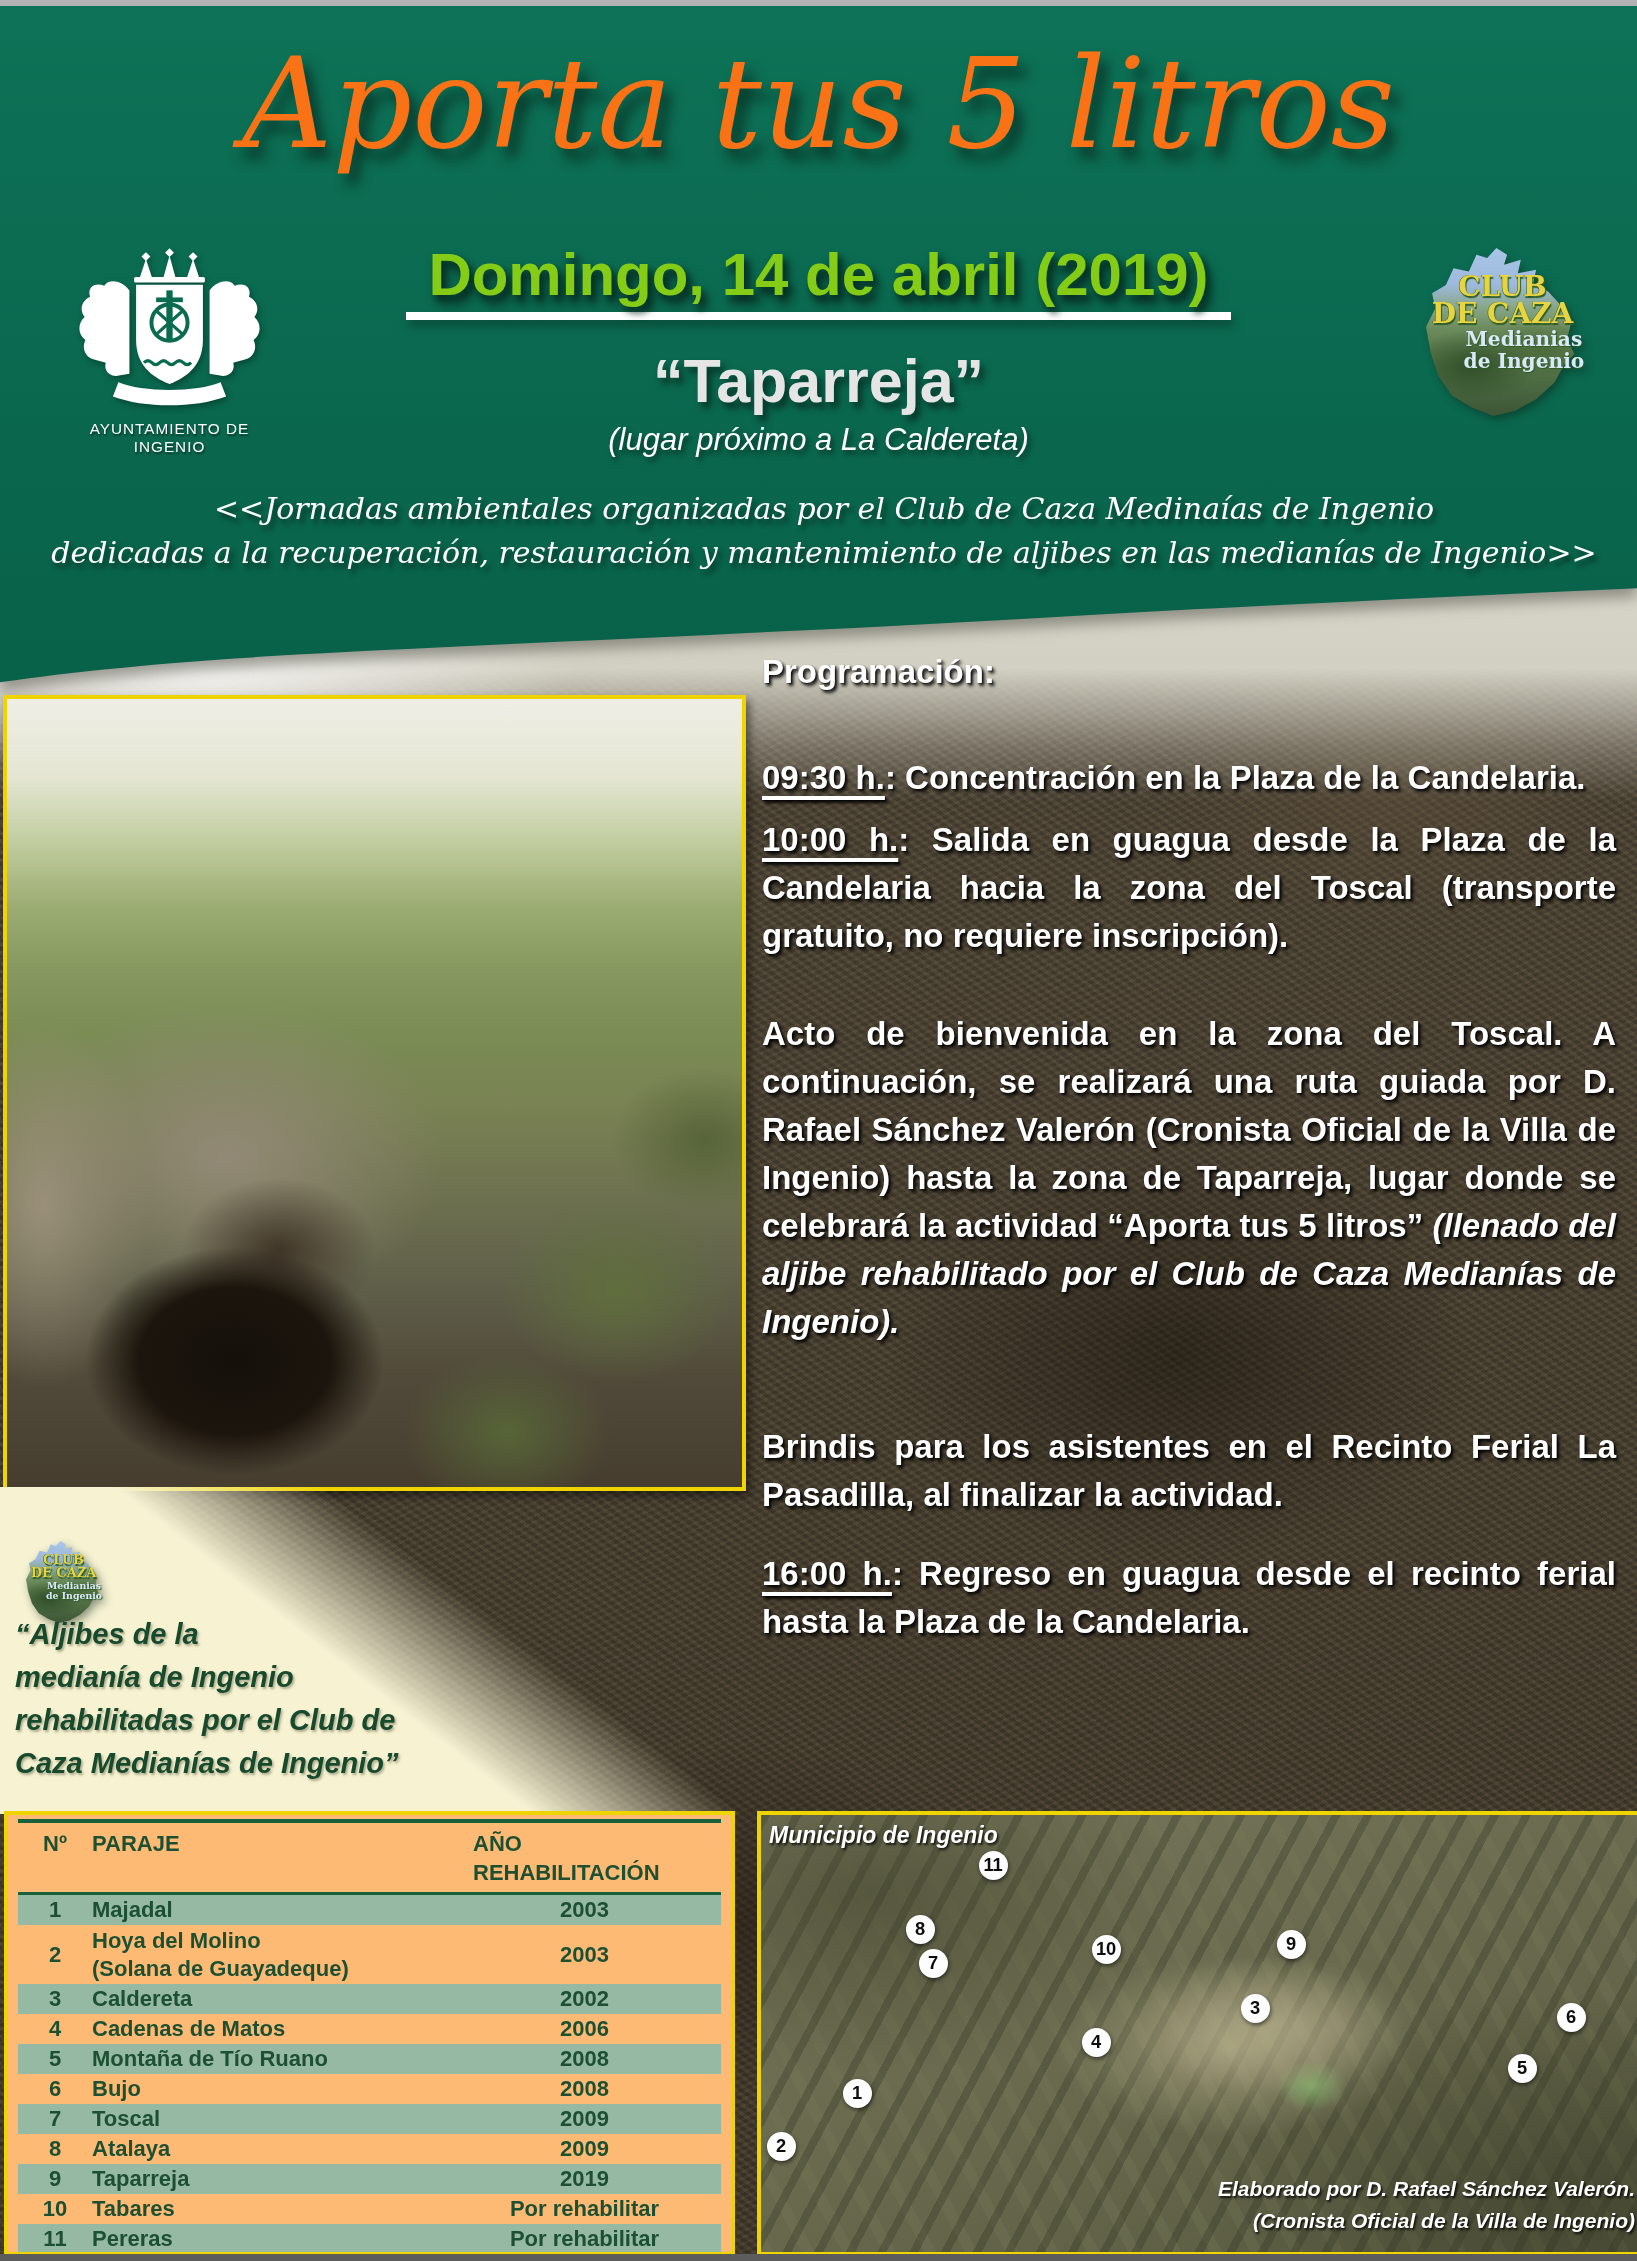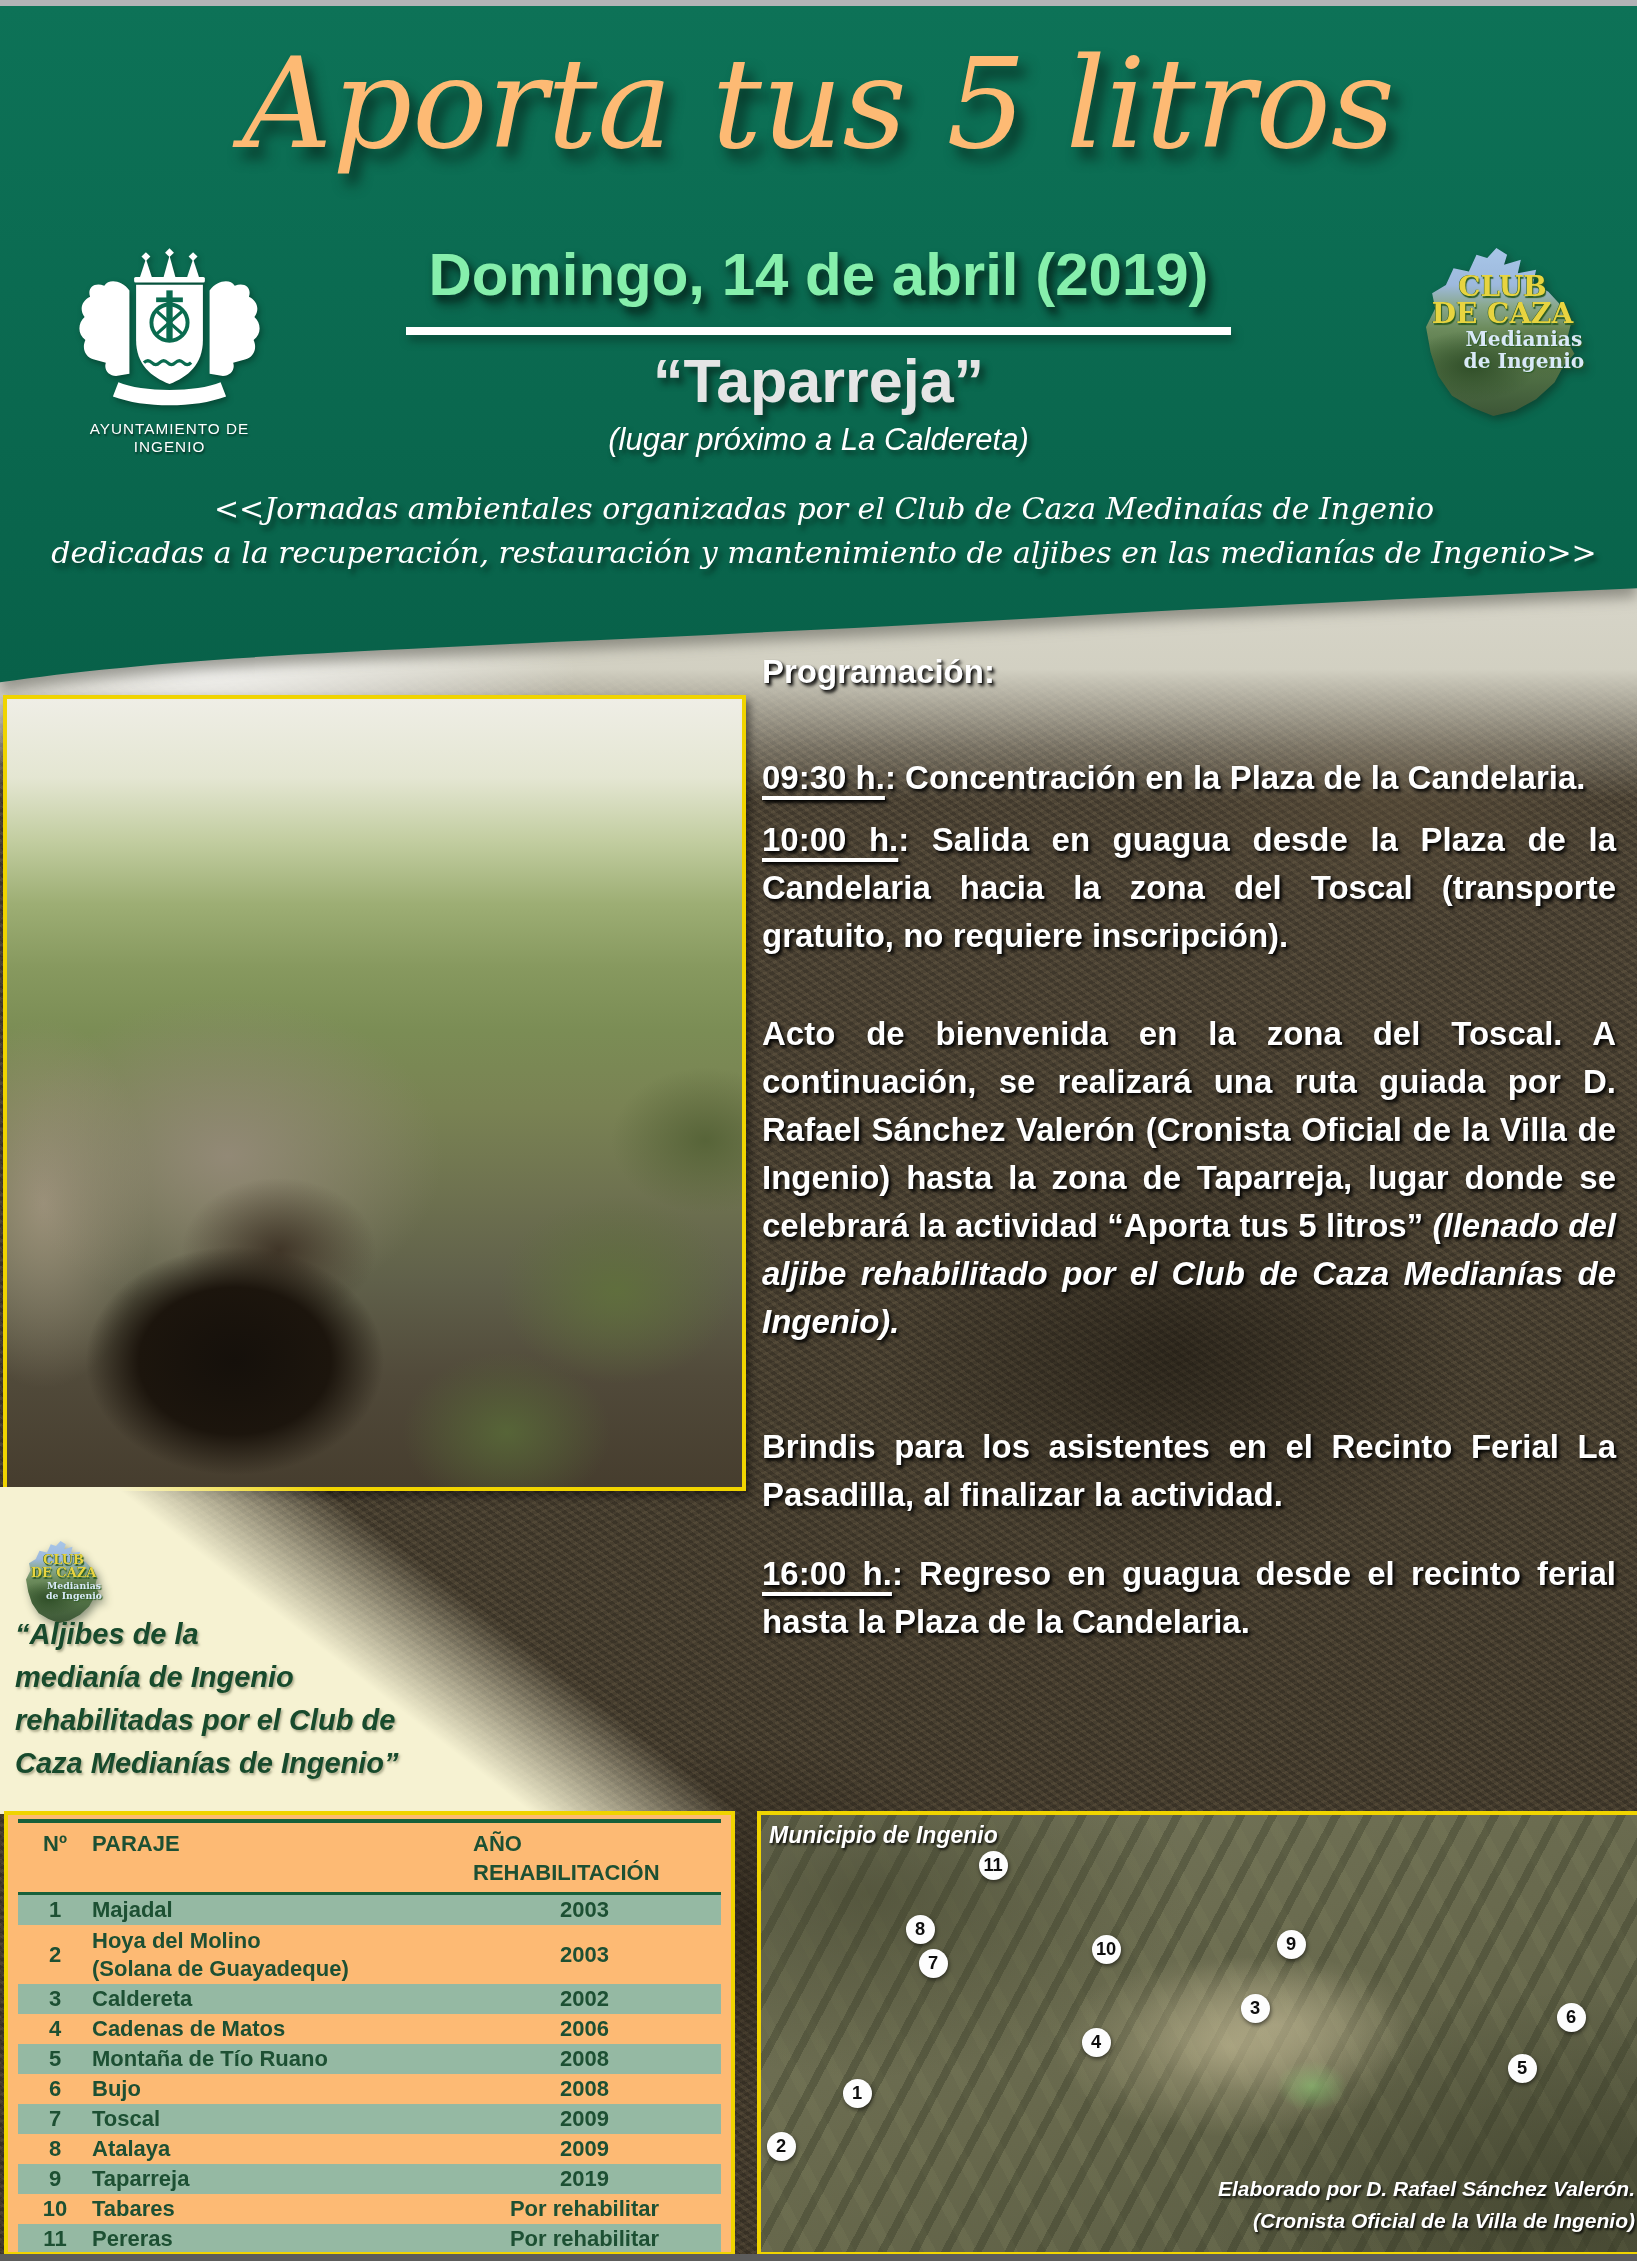--- a/index.html
+++ b/index.html
@@ -21,26 +21,26 @@
   .haze{position:absolute;left:0;top:562px;width:1637px;height:238px;
     background:
       radial-gradient(ellipse 545px 158px at 12% 45%, rgba(255,255,255,.8), transparent 70%),
       linear-gradient(180deg,#d9d7cb 0%,#d2d0c2 45%,rgba(210,208,194,.35) 78%,rgba(210,208,194,0) 100%);}
 
   
   .header-svg{position:absolute;left:0;top:0;width:1637px;height:723px;}
   .grayline{position:absolute;left:0;top:0;width:1637px;height:6px;background:#b3b3b6;}
   .bottomline{position:absolute;left:0;bottom:0;width:1637px;height:7px;background:#5c5c5c;}
 
-  .title{position:absolute;left:0;right:0;top:29px;text-align:center;color:#fdba74;
+  .title{position:absolute;left:0;right:0;top:29px;text-align:center;color:#f97316;
     font-family:"DejaVu Serif",serif;font-style:italic;font-size:125px;line-height:1.2;
     text-shadow:8px 11px 13px rgba(7,45,33,.85);}
   .date-wrap{position:absolute;left:0;right:0;top:242px;text-align:center;}
-  .date-line{display:inline-block;color:#86efac;font-weight:bold;font-size:60px;line-height:1.1;
-    padding:0 22px 19px;border-bottom:8.4px solid #fff;
+  .date-line{display:inline-block;color:#84cc16;font-weight:bold;font-size:60px;line-height:1.1;
+    padding:0 22px 4px;border-bottom:8.4px solid #fff;
     text-shadow:4.5px 6px 7px rgba(6,40,30,.8);filter:drop-shadow(3.5px 6px 4.5px rgba(6,40,30,.5));}
   .place-line{position:absolute;left:0;right:0;top:346px;text-align:center;color:#e5e5e5;
     font-weight:bold;font-size:61px;text-shadow:4.5px 6px 7px rgba(6,40,30,.8);}
   .place-sub{position:absolute;left:0;right:0;top:422px;text-align:center;color:#fff;
     font-style:italic;font-size:31px;text-shadow:3px 4px 5px rgba(6,40,30,.8);}
   .jorn{position:absolute;left:11px;right:0;text-align:center;color:#fff;
     font-family:"DejaVu Serif",serif;font-style:italic;font-size:30px;
     text-shadow:3.5px 5px 5px rgba(6,40,30,.75);}
   .jorn1{top:491px;} .jorn2{top:535px;}
 

